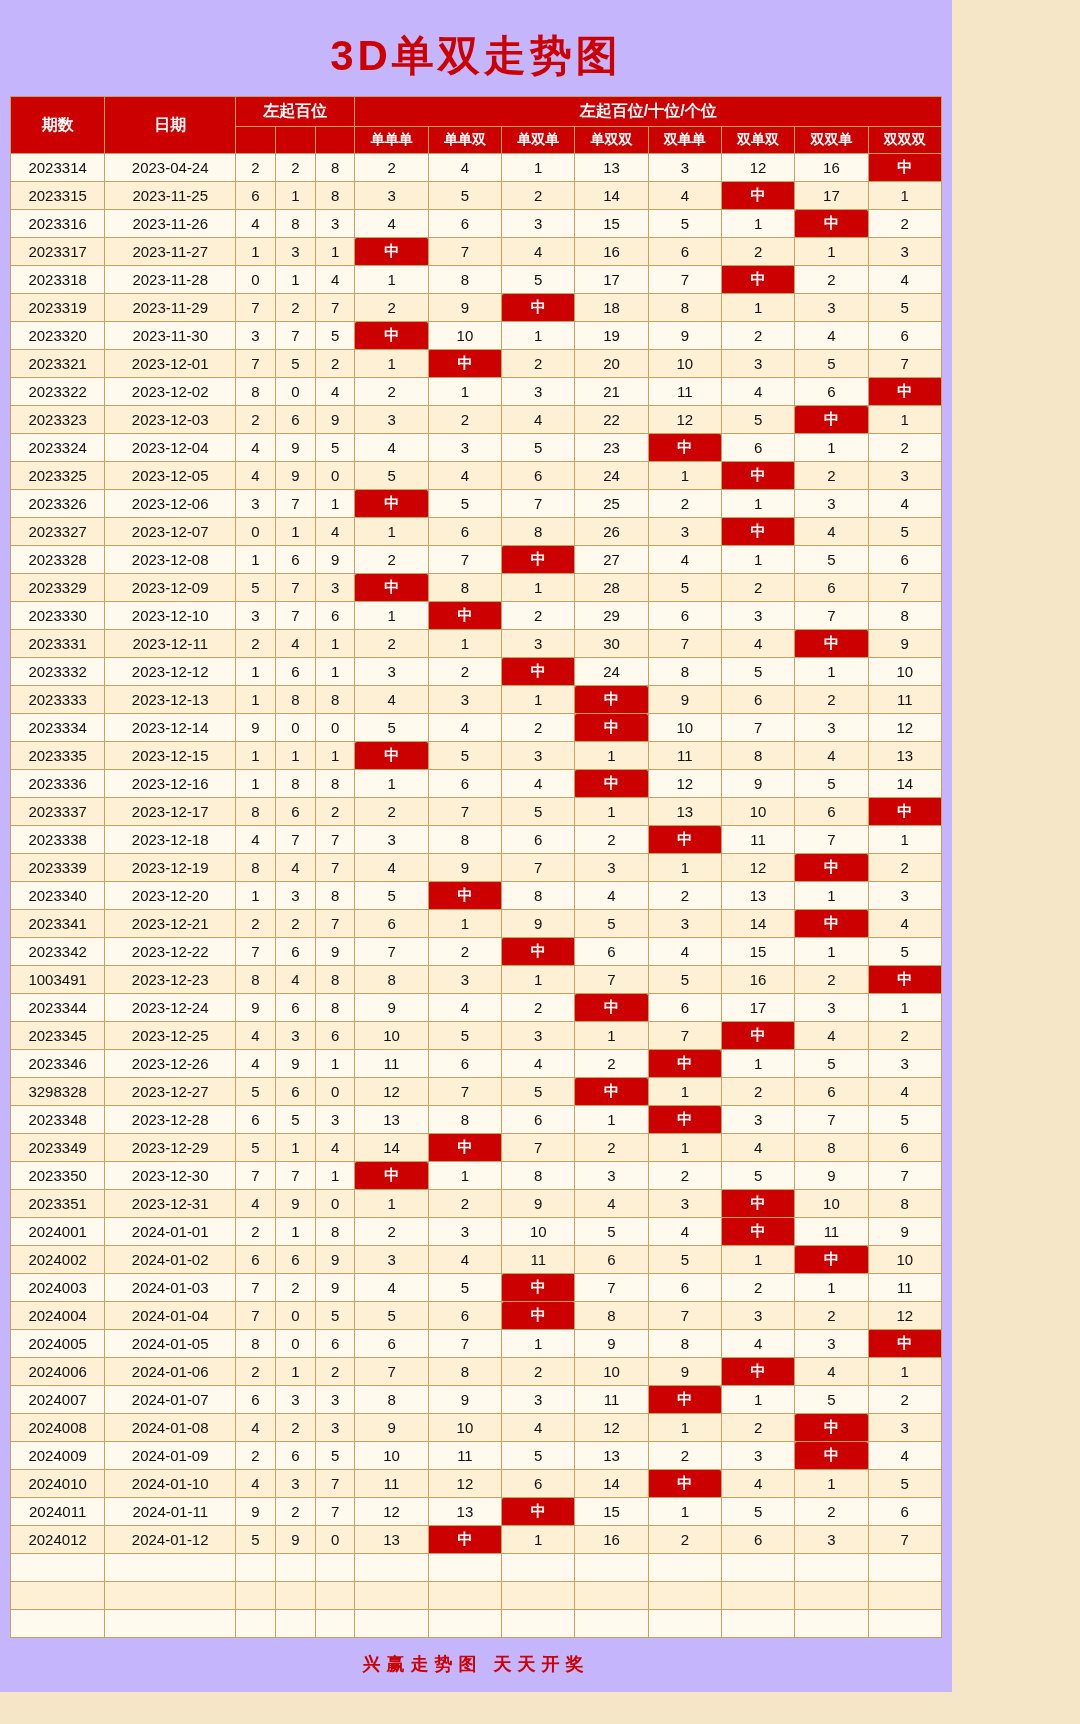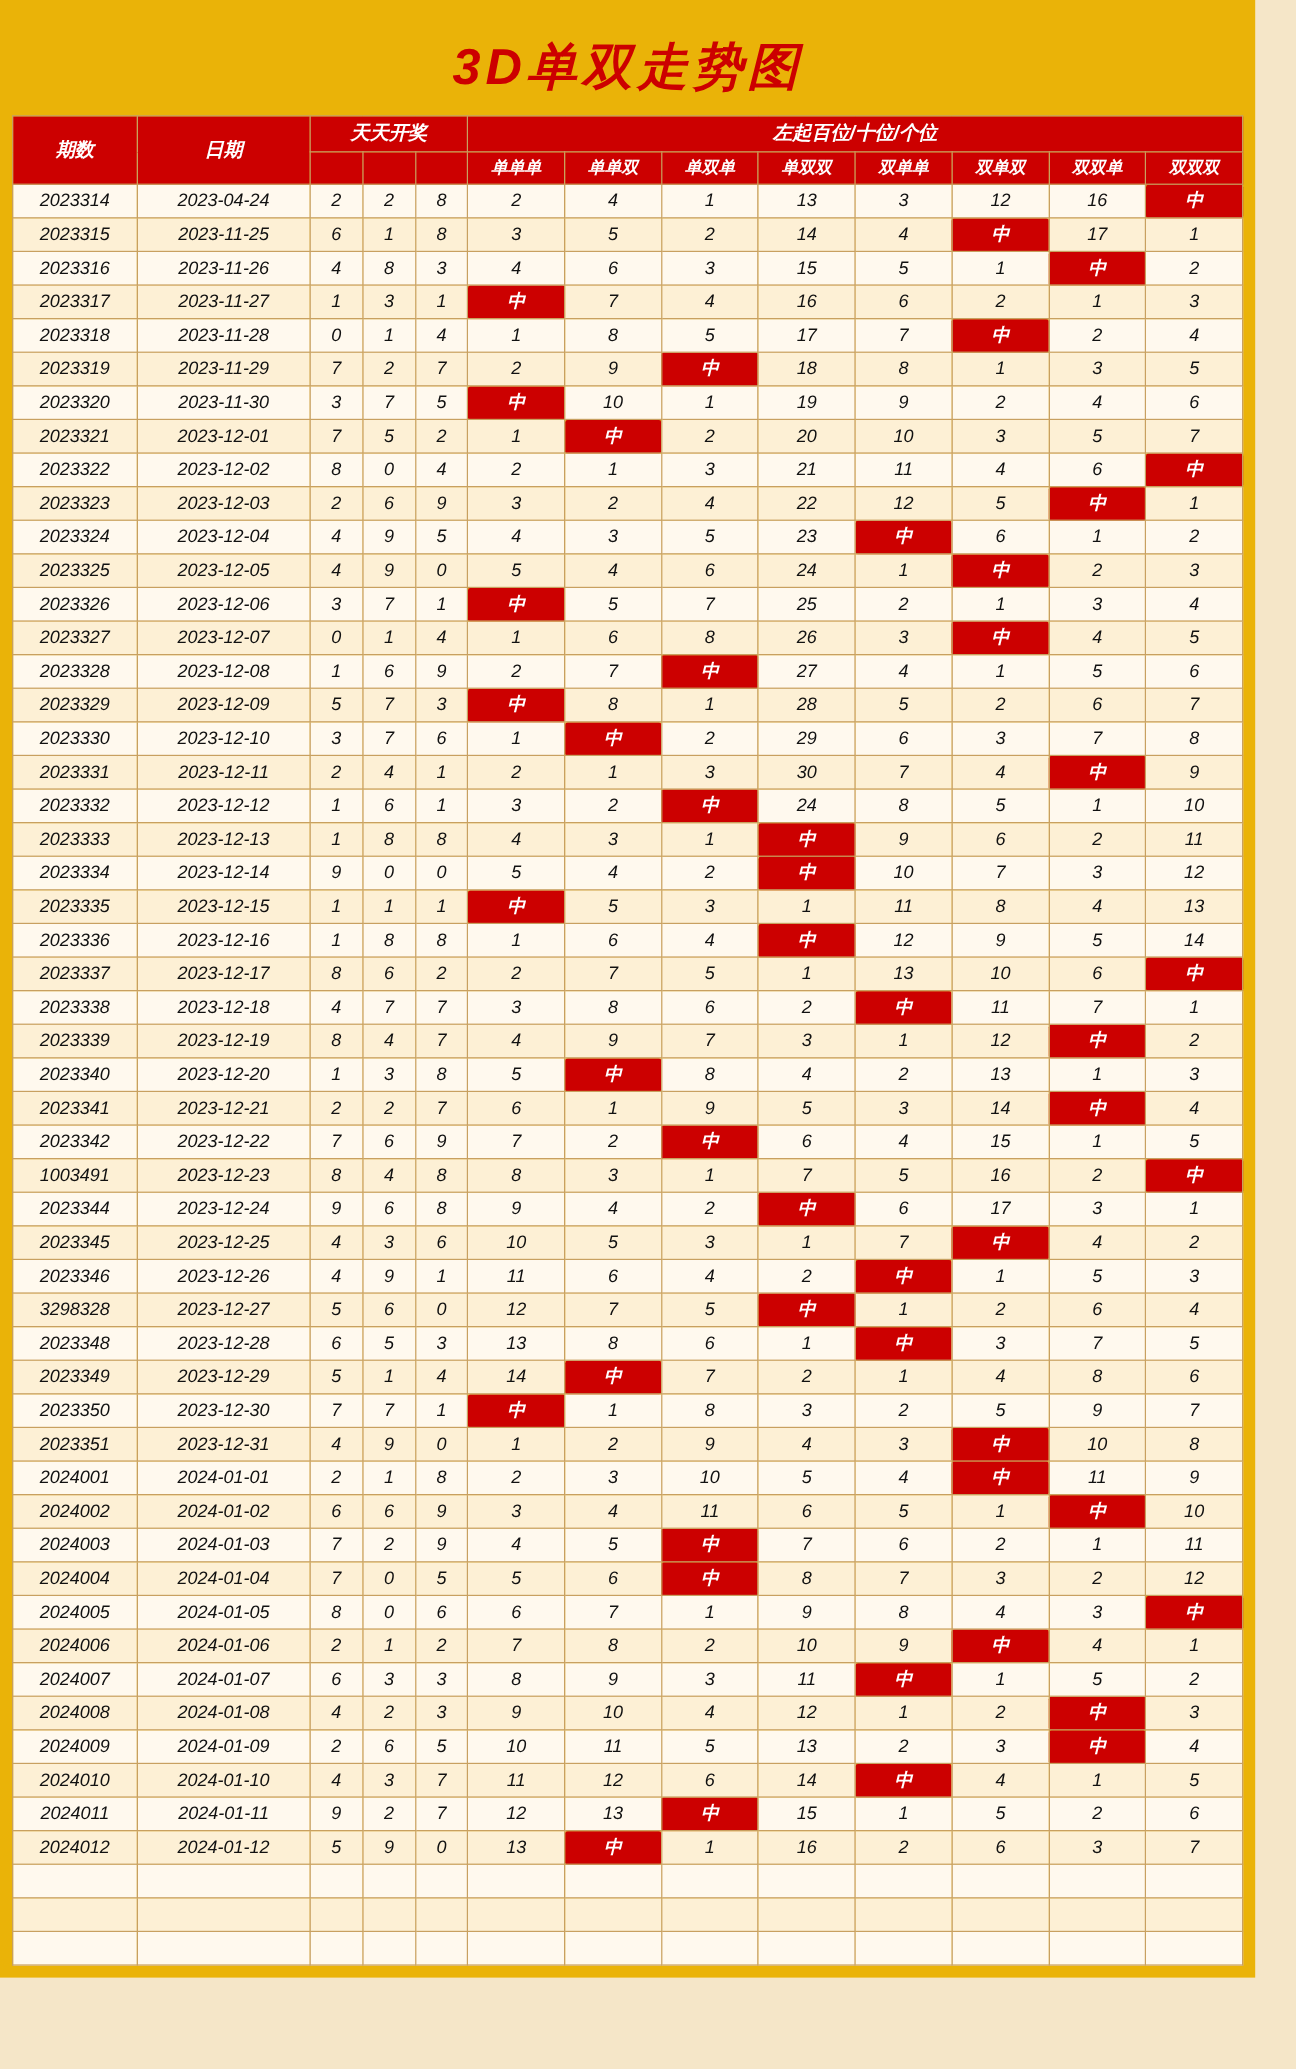--- a/index.html
+++ b/index.html
@@ -3,24 +3,23 @@
   <meta charset="utf-8">
   <style>
     * { box-sizing: border-box; margin: 0; padding: 0; }
     body {
       background: #f5e6c8;
       font-family: "Microsoft YaHei", "SimHei", Arial, sans-serif;
       width: 1080px;
       min-height: 1724px;
     }
     .page-wrapper {
-      width: 1046px;
-      background: #eab308;
+      width: 952px;
+      background: #c4b5fd;
       padding: 10px;
-      font-style: italic;
     }
     .title {
       text-align: center;
       font-size: 42px;
       font-weight: bold;
       color: #cc0000;
       padding: 18px 0 12px 0;
       letter-spacing: 4px;
     }
     table {
@@ -76,21 +75,21 @@
 </head>
 <body>
 
 <div class="page-wrapper">
   <div class="title">3D单双走势图</div>
   <table>
     <thead>
       <tr class="header-row-1">
         <th rowspan="2" class="col-qishu">期数</th>
         <th rowspan="2" class="col-riqi">日期</th>
-        <th colspan="3">天天开奖</th>
+        <th colspan="3">左起百位</th>
         <th colspan="8">左起百位/十位/个位</th>
       </tr>
       <tr class="header-row-2">
         <th class="col-kj1"></th>
         <th class="col-kj2"></th>
         <th class="col-kj3"></th>
         <th class="col-data">单单单</th>
         <th class="col-data">单单双</th>
         <th class="col-data">单双单</th>
         <th class="col-data">单双双</th>
@@ -891,13 +890,14 @@
           <td style="height: 28px;"></td>
           <td style="height: 28px;"></td>
           <td style="height: 28px;"></td>
           <td style="height: 28px;"></td>
           <td style="height: 28px;"></td>
           <td style="height: 28px;"></td>
           <td style="height: 28px;"></td>
         </tr>
       </tbody>
   </table>
+  <div class="footer">兴赢走势图   天天开奖</div>
 </div>
 
 </body></html>

